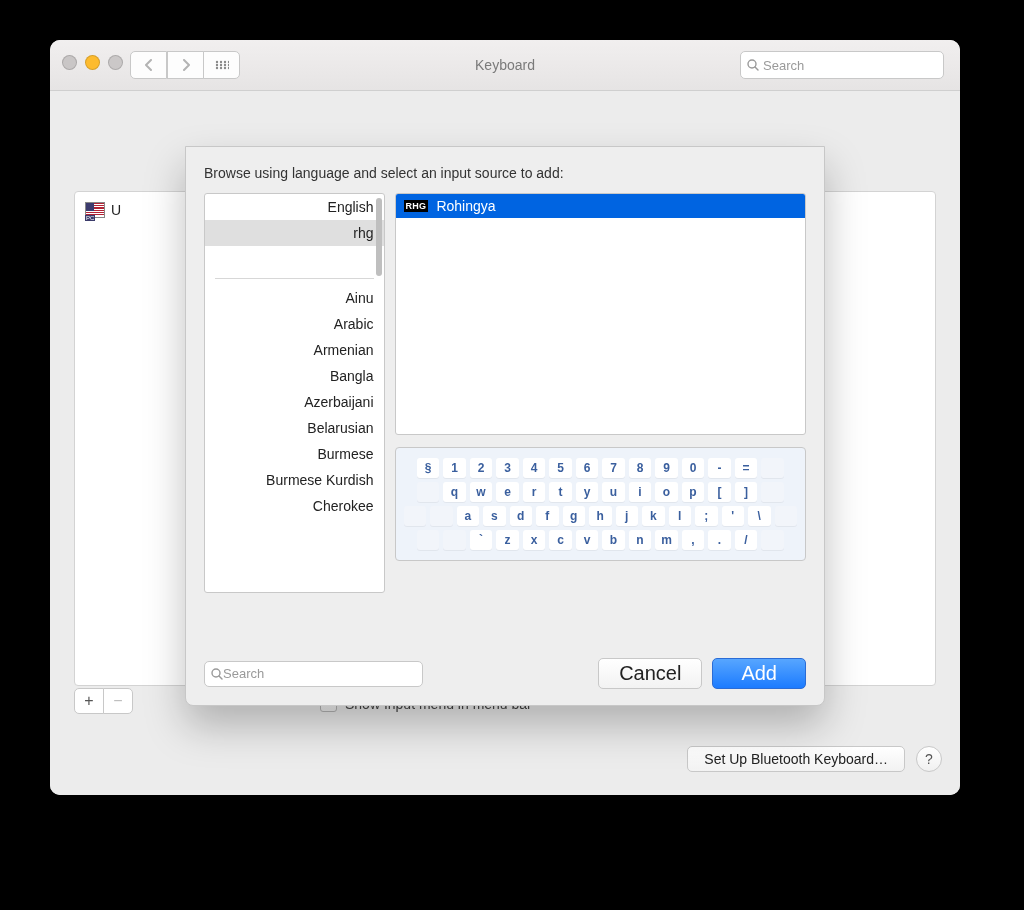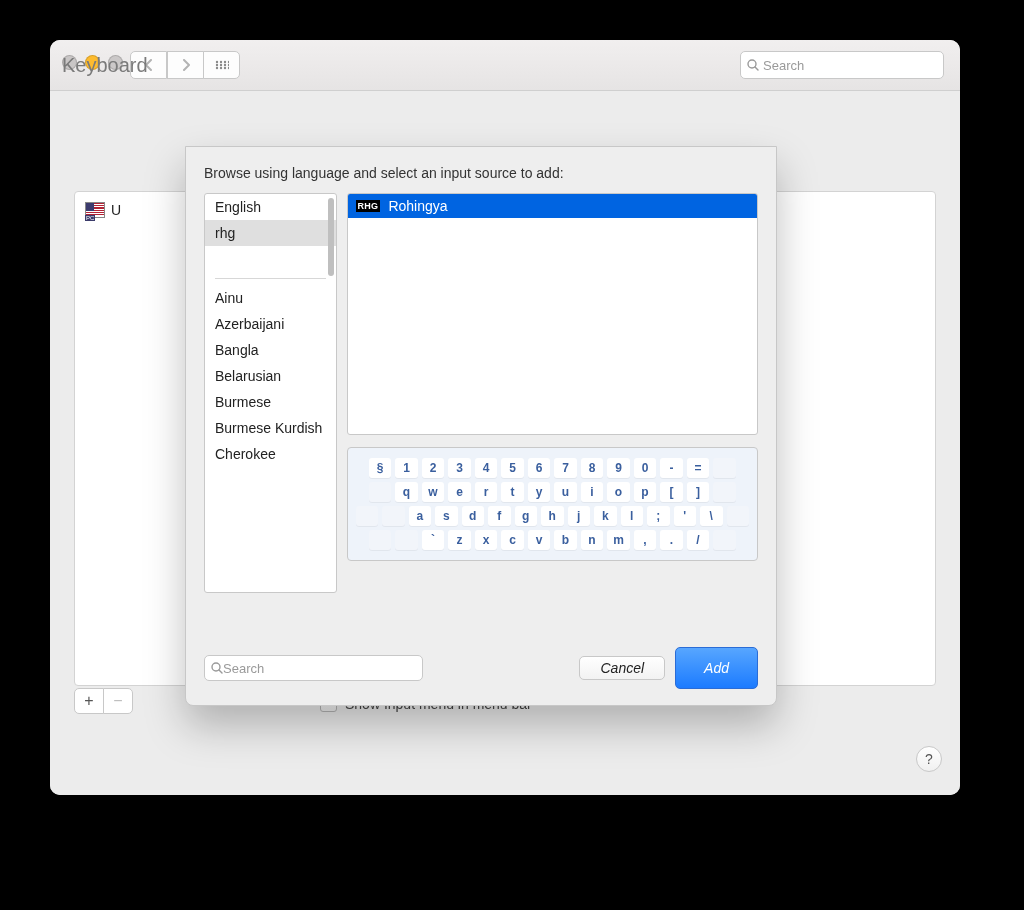--- a/index.html
+++ b/index.html
@@ -41,21 +41,21 @@
   .segbtn {
     width: 35px; height: 26px;
     background: #fdfdfd;
     border: 1px solid #c8c8c8;
     display: flex; align-items: center; justify-content: center;
     color: #a9a9a9;
   }
   .segbtn:first-child { border-radius: 5px 0 0 5px; }
   .segbtn:last-child  { border-radius: 0 5px 5px 0; margin-left: -1px; }
   .gridbtn { margin-left: 8px; border-radius: 5px; }
-  .title { position: absolute; left: 12px; right: 0; text-align: left; font-size: 20px; color: #7a7a7a; }
+  .title { position: absolute; left: 0; right: 0; text-align: center; font-size: 14px; color: #7a7a7a; }
   .searchbar {
     position: absolute; right: 16px; top: 11px;
     width: 190px; height: 26px;
     background: #fff;
     border: 1px solid #c8c8c8;
     border-radius: 5px;
     display: flex; align-items: center; padding: 0 6px;
     color: #9a9a9a;
   }
   .searchbar svg { margin-right: 4px; flex: none; }
@@ -159,40 +159,40 @@
     border: 1px solid #c8c8c8;
     display: flex; align-items: center; justify-content: center;
     font-size: 14px; color: #555;
   }
 
   
   .sheet {
     position: absolute;
     left: 135px;
     top: 55px;
-    width: 592px;
+    width: 640px;
     height: 560px;
     background: #eeeeee;
     border: 1px solid #c7c7c7;
     border-radius: 0 0 8px 8px;
     box-shadow: 0 20px 40px rgba(0,0,0,0.25);
     padding: 18px;
     box-sizing: border-box;
   }
   .sheet-heading { font-size: 14px; color: #333; margin-bottom: 12px; }
   .panes { display: flex; gap: 10px; height: 400px; }
   .leftpane {
     width: 225px;
     background: #fff;
     border: 1px solid #c8c8c8;
     border-radius: 3px;
     overflow: hidden;
     position: relative;
   }
-  .langscroll { overflow-y: hidden; height: 100%; }
+  .langscroll { overflow-y: hidden; height: 100%; text-align: right; }
   .langitem { padding: 5px 10px; font-size: 14px; }
   .langitem.selected { background: #dfdfdf; }
   .divider { border-top: 1px solid #d7d7d7; margin: 6px 10px; }
   .scrollbar-thumb {
     position: absolute; right: 2px; top: 4px; width: 6px; height: 78px;
     background: #bfbfbf; border-radius: 3px;
   }
 
   .rightcol { flex: 1; display: flex; flex-direction: column; gap: 12px; }
   .sourcepane {
@@ -246,31 +246,30 @@
     background: #fff;
     border: 1px solid #c8c8c8;
     border-radius: 5px;
     display: flex; align-items: center; padding: 0 6px;
     color: #9a9a9a;
   }
   .sheet-bottom .spacer { flex: 1; }
   .btn {
     padding: 3px 20px;
     border-radius: 5px;
-    font-size: 14px;
+    font-size: 20px;
     border: 1px solid #c8c8c8;
     background: linear-gradient(#fff,#f2f2f2);
     margin-left: 10px;
-    font-style: italic;
   }
   .btn.primary {
     background: linear-gradient(#57a6ff,#1c7bff);
     border-color: #2a6cd6;
     color: #fff;
-    padding: 12px 28px;
+    padding: 3px 28px;
   }
 </style>
 </head>
 <body>
 
 <div class="window">
 
   <div class="titlebar">
     <div class="traffic">
       <div class="dot close"></div>
@@ -333,38 +332,43 @@
       <div class="sqbtn">
           <span>−</span>
         </div>
     </div>
 
     <div class="checkrow">
       <div class="checkbox"></div>
       <span>Show Input menu in menu bar</span>
     </div>
 
+    <div class="btbtn">
+      <span>Set Up Bluetooth Keyboard…</span>
+    </div>
     <div class="helpbtn">
       <span>?</span>
     </div>
 
     <div class="sheet">
       <div class="sheet-heading">Browse using language and select an input source to add:</div>
 
       <div class="panes">
 
         <div class="leftpane">
           <div class="langscroll" id="langscroll">
               <div class="langitem">English</div>
               <div class="langitem selected">rhg</div>
               <div class="langitem">&nbsp;</div>
               <div class="divider"></div>
               <div class="langitem">Ainu</div>
+              <div class="langitem">Arabic</div>
+              <div class="langitem">Armenian</div>
+              <div class="langitem">Bangla</div>
               <div class="langitem">Azerbaijani</div>
-              <div class="langitem">Bangla</div>
               <div class="langitem">Belarusian</div>
               <div class="langitem">Burmese</div>
               <div class="langitem">Burmese Kurdish</div>
               <div class="langitem">Cherokee</div>
             </div>
           <div class="scrollbar-thumb"></div>
         </div>
 
         <div class="rightcol">
           <div class="sourcepane">

